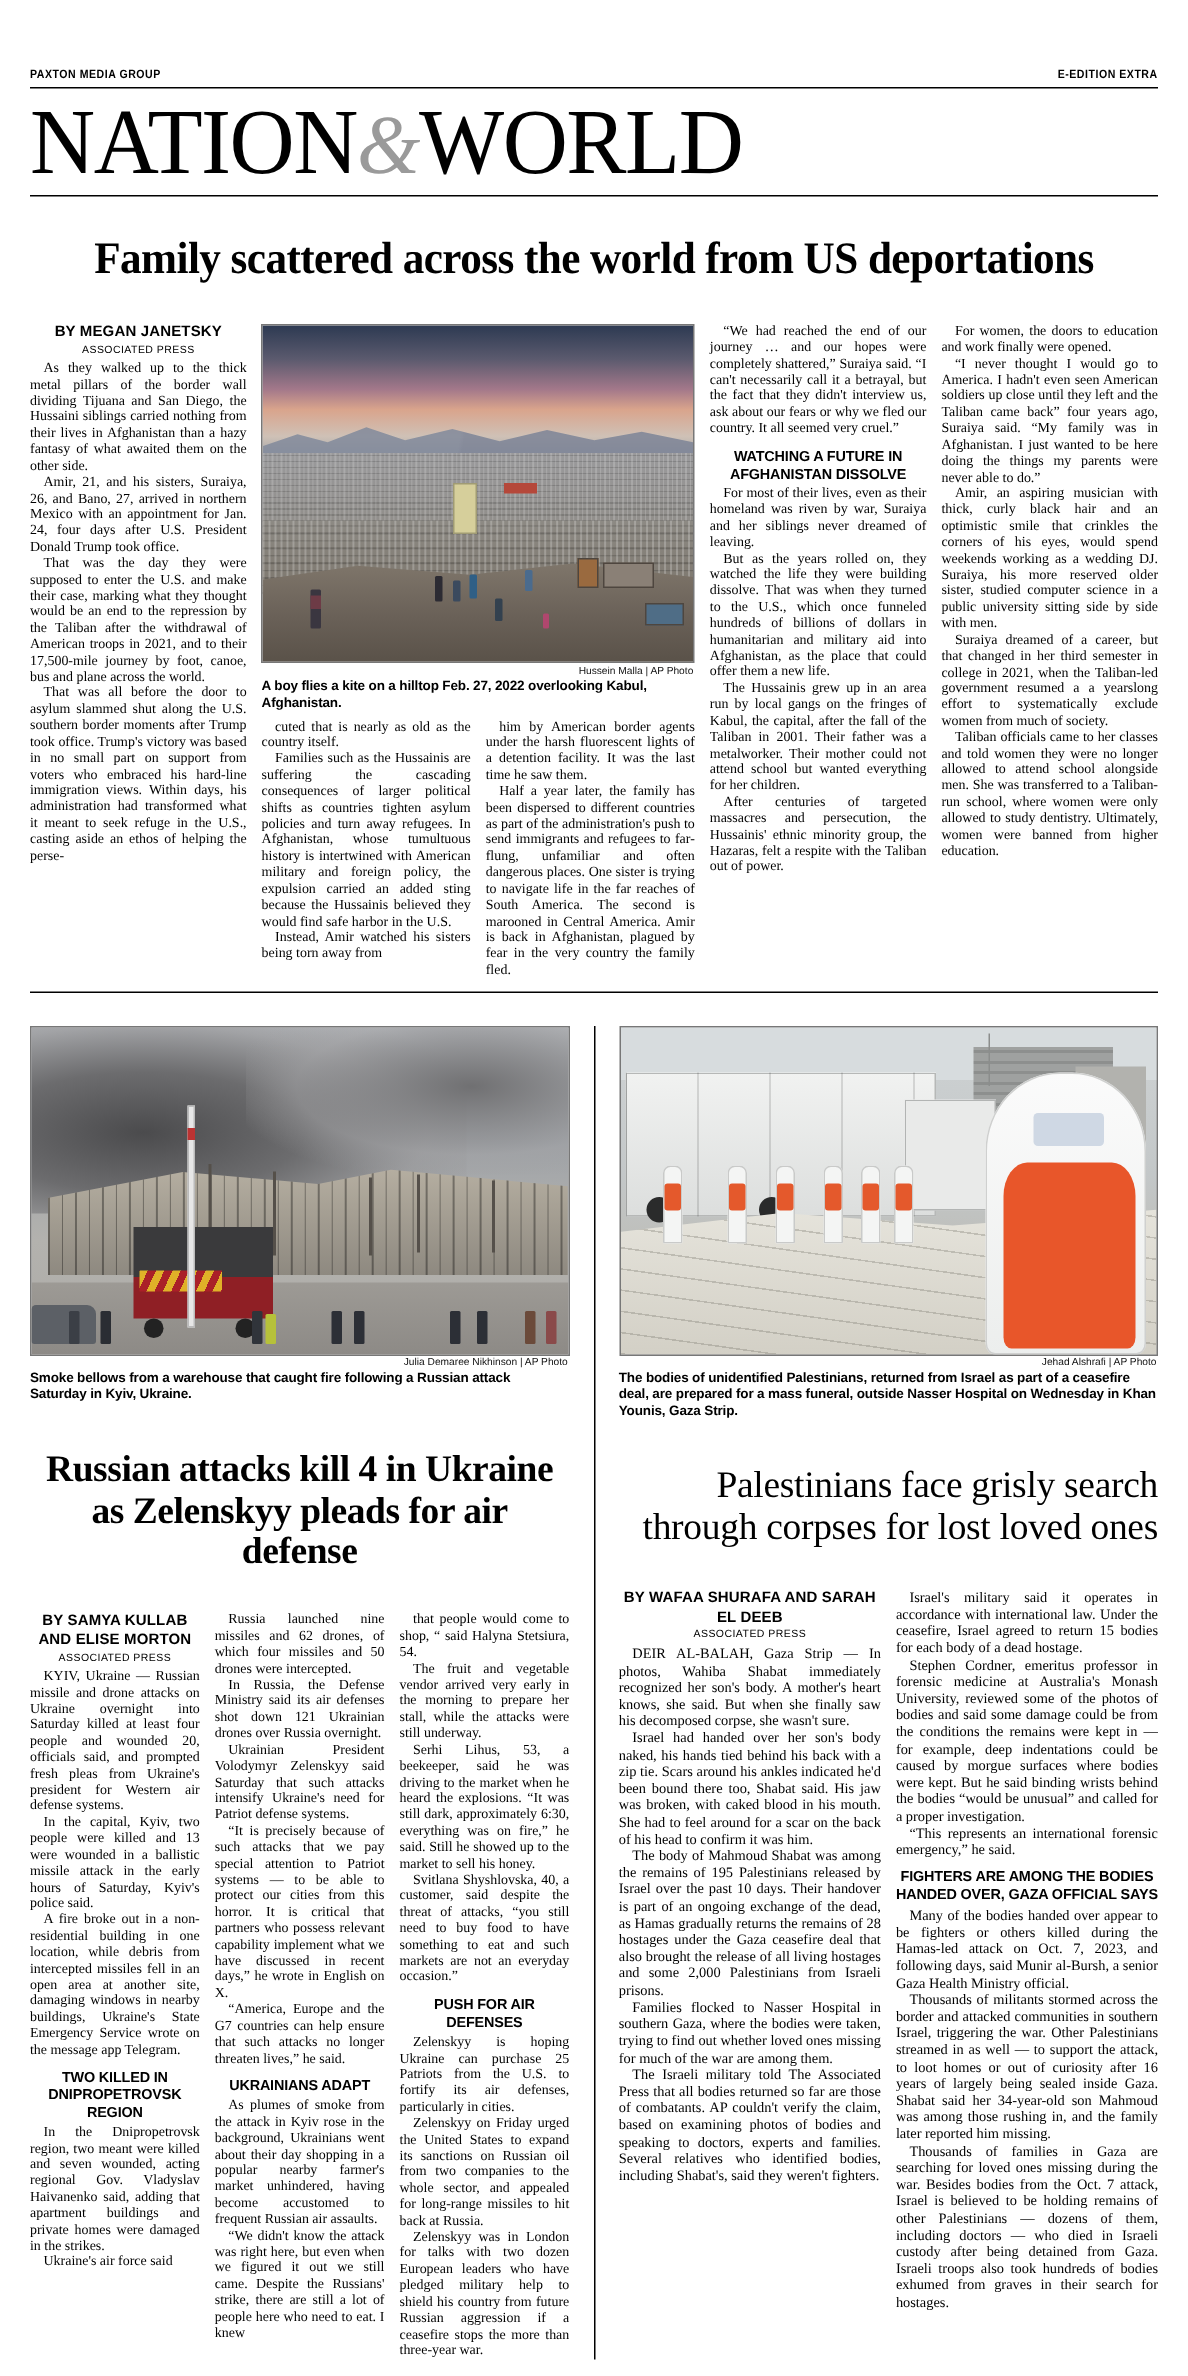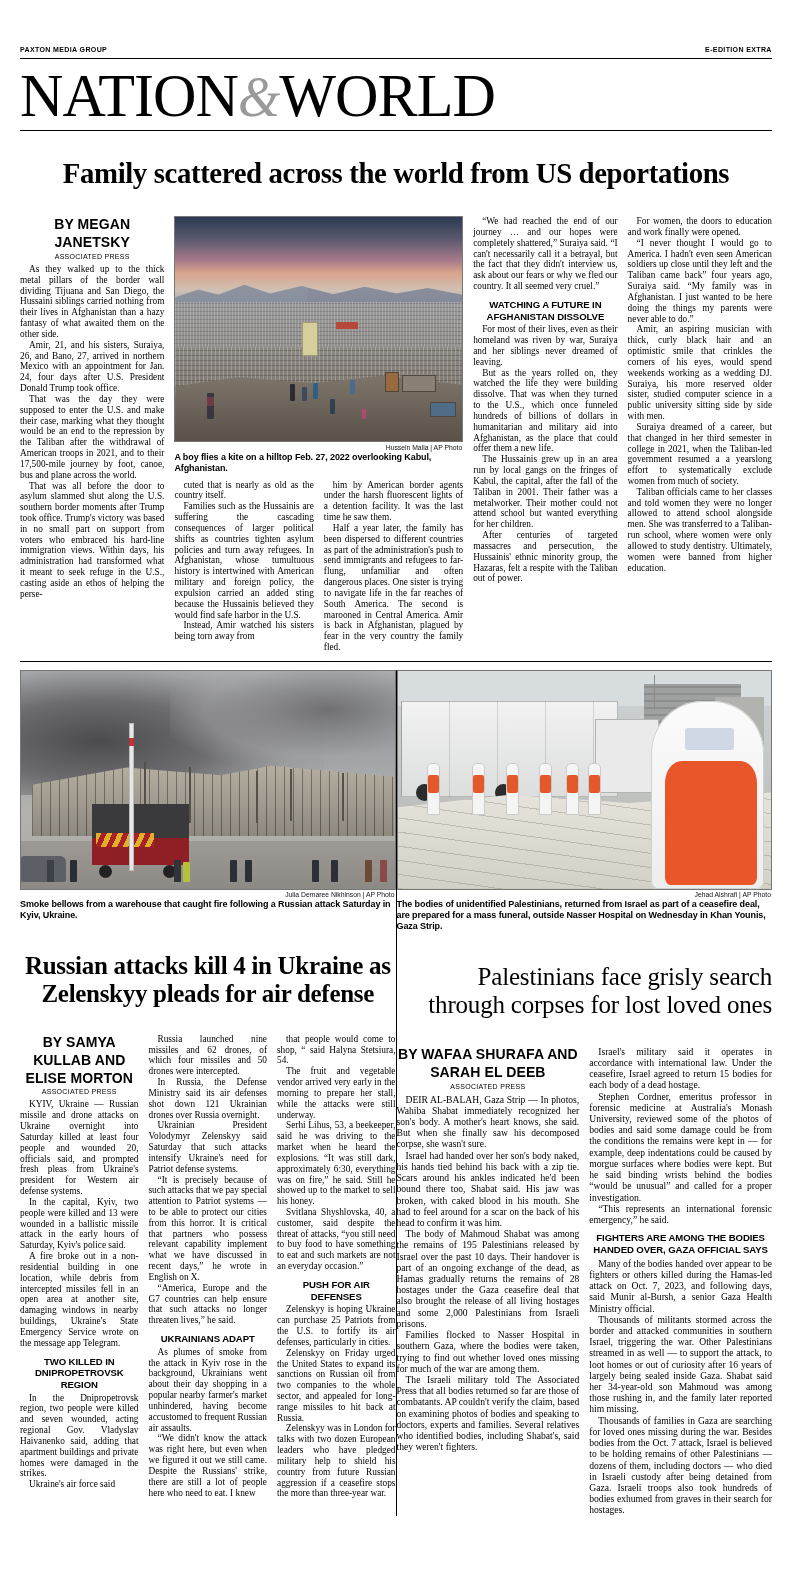--- a/index.html
+++ b/index.html
@@ -56,21 +56,21 @@
     padding: 10px 0 6px;
   }
 
   
   .cols { display:flex; gap:10px; }
   .col { flex:1 1 0; min-width:0; }
   .col.w2 { flex: 2 1 0; }
 
   .byline {
     text-align:center; font-family:"Liberation Sans", sans-serif;
-    font-weight:700; font-size:14px; line-height:1.28; letter-spacing:0.1px;
+    font-weight:700; font-size:10px; line-height:1.28; letter-spacing:0.1px;
     padding-bottom:1px;
   }
   .byline-org {
     text-align:center; font-family:"Liberation Sans", sans-serif;
     font-weight:400; font-size:7px; letter-spacing:0.3px;
     padding-bottom:4px;
   }
   .subhead {
     text-align:center; font-family:"Liberation Sans", sans-serif;
     font-weight:700; font-size:9.6px; line-height:1.22;
@@ -317,21 +317,21 @@
       <p class="body">For women, the doors to education and work finally were opened.</p>
       <p class="body">“I never thought I would go to America. I hadn't even seen American soldiers up close until they left and the Taliban came back” four years ago, Suraiya said. “My family was in Afghanistan. I just wanted to be here doing the things my parents were never able to do.”</p>
       <p class="body">Amir, an aspiring musician with thick, curly black hair and an optimistic smile that crinkles the corners of his eyes, would spend weekends working as a wedding DJ. Suraiya, his more reserved older sister, studied computer science in a public university sitting side by side with men.</p>
       <p class="body">Suraiya dreamed of a career, but that changed in her third semester in college in 2021, when the Taliban-led government resumed a a yearslong effort to systematically exclude women from much of society.</p>
       <p class="body">Taliban officials came to her classes and told women they were no longer allowed to attend school alongside men. She was transferred to a Taliban-run school, where women were only allowed to study dentistry. Ultimately, women were banned from higher education.</p>
     </div>
   </div>
 
   <div class="hrule"></div>
 
-  <div class="cols" style="margin-top:8px; gap:0;">
+  <div class="cols" style="margin-top:22px; gap:16px;">
 
     <div class="col w2">
       <figure class="figure">
         <div class="photo ph-kyiv">
           <div class="smoke"></div>
           <div class="smoke2"></div>
           <div class="bldg"></div>
           <div class="beam b1"></div>
           <div class="beam b2"></div>
           <div class="beam b3"></div>
@@ -364,21 +364,21 @@
       <h2 class="hl-sec-bold">Russian attacks kill 4 in Ukraine as Zelenskyy pleads for air defense</h2>
 
       <div class="cols">
         <div class="col">
           <div class="byline">BY SAMYA KULLAB AND ELISE MORTON</div>
           <div class="byline-org">ASSOCIATED PRESS</div>
           <p class="body">KYIV, Ukraine — Russian missile and drone attacks on Ukraine overnight into Saturday killed at least four people and wounded 20, officials said, and prompted fresh pleas from Ukraine's president for Western air defense systems.</p>
           <p class="body">In the capital, Kyiv, two people were killed and 13 were wounded in a ballistic missile attack in the early hours of Saturday, Kyiv's police said.</p>
           <p class="body">A fire broke out in a non-residential building in one location, while debris from intercepted missiles fell in an open area at another site, damaging windows in nearby buildings, Ukraine's State Emergency Service wrote on the message app Telegram.</p>
           <div class="subhead">TWO KILLED IN DNIPROPETROVSK REGION</div>
-          <p class="body">In the Dnipropetrovsk region, two people were killed and seven wounded, acting regional Gov. Vladyslav Haivanenko said, adding that apartment buildings and private homes were damaged in the strikes.</p>
+          <p class="body">In the Dnipropetrovsk region, two meant were killed and seven wounded, acting regional Gov. Vladyslav Haivanenko said, adding that apartment buildings and private homes were damaged in the strikes.</p>
           <p class="body">Ukraine's air force said</p>
         </div>
         <div class="col">
           <p class="body">Russia launched nine missiles and 62 drones, of which four missiles and 50 drones were intercepted.</p>
           <p class="body">In Russia, the Defense Ministry said its air defenses shot down 121 Ukrainian drones over Russia overnight.</p>
           <p class="body">Ukrainian President Volodymyr Zelenskyy said Saturday that such attacks intensify Ukraine's need for Patriot defense systems.</p>
           <p class="body">“It is precisely because of such attacks that we pay special attention to Patriot systems — to be able to protect our cities from this horror. It is critical that partners who possess relevant capability implement what we have discussed in recent days,” he wrote in English on X.</p>
           <p class="body">“America, Europe and the G7 countries can help ensure that such attacks no longer threaten lives,” he said.</p>
           <div class="subhead">UKRAINIANS ADAPT</div>
           <p class="body">As plumes of smoke from the attack in Kyiv rose in the background, Ukrainians went about their day shopping in a popular nearby farmer's market unhindered, having become accustomed to frequent Russian air assaults.</p>

